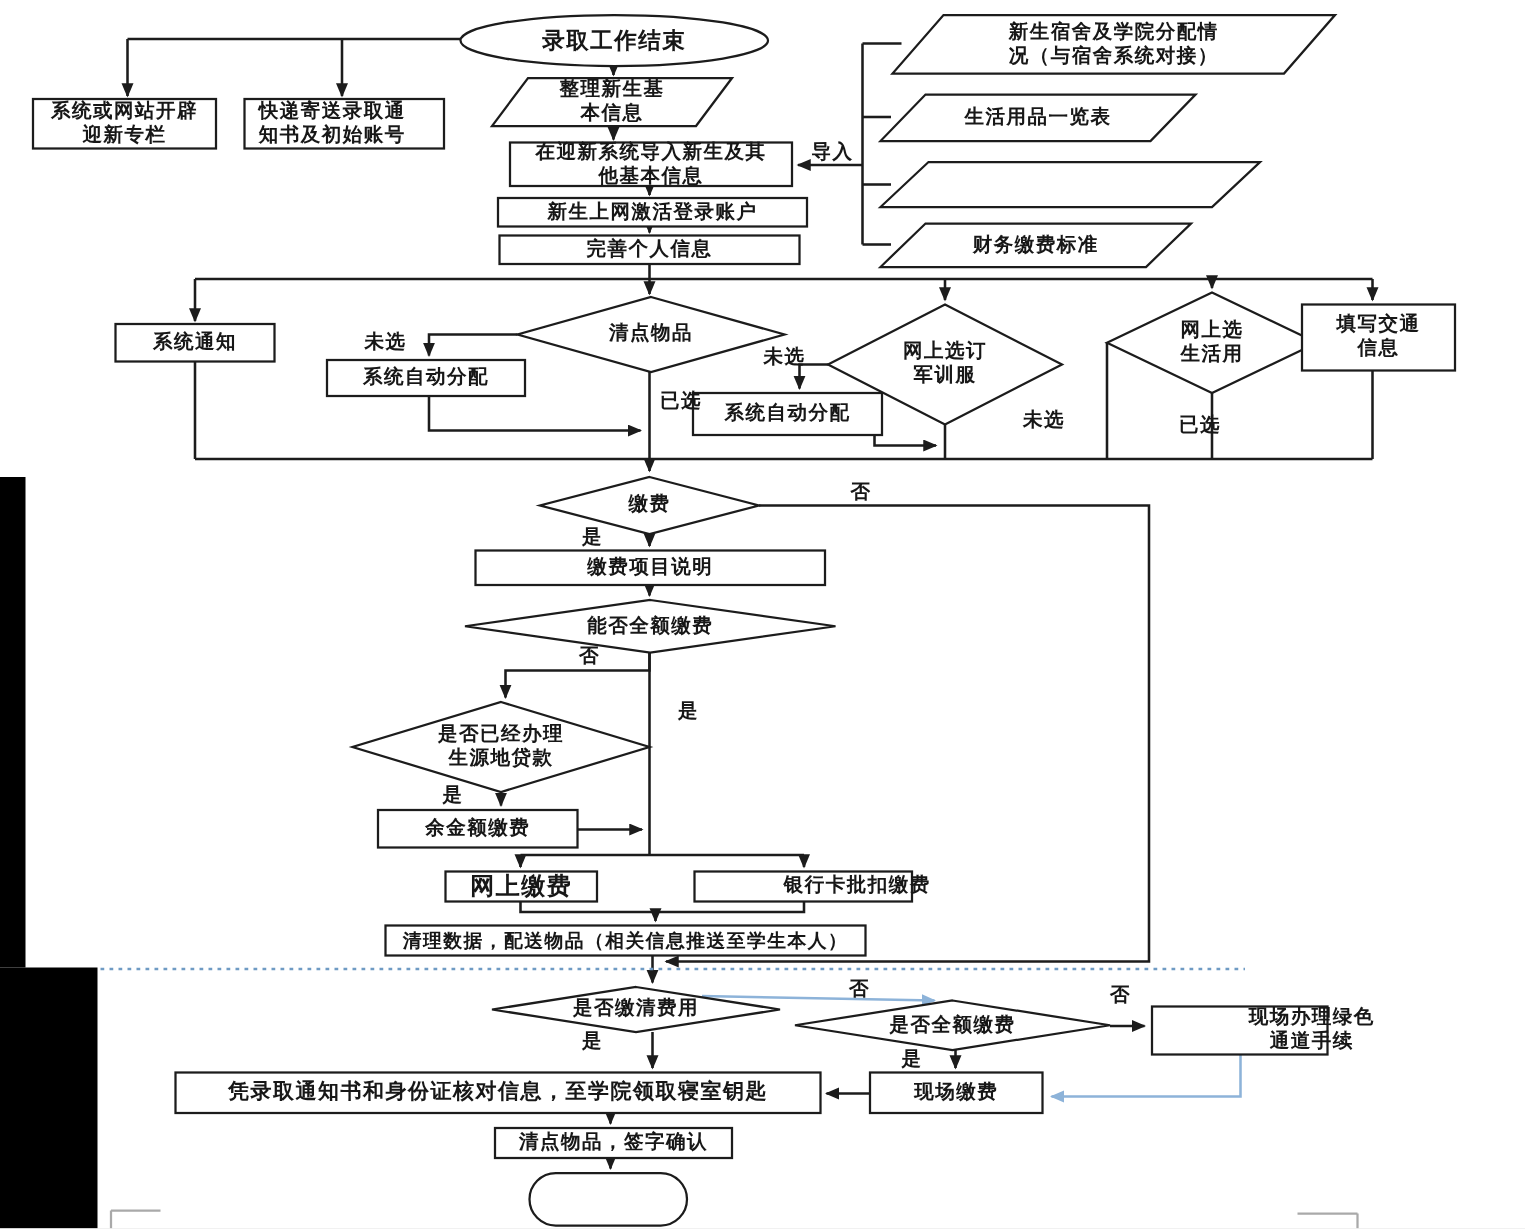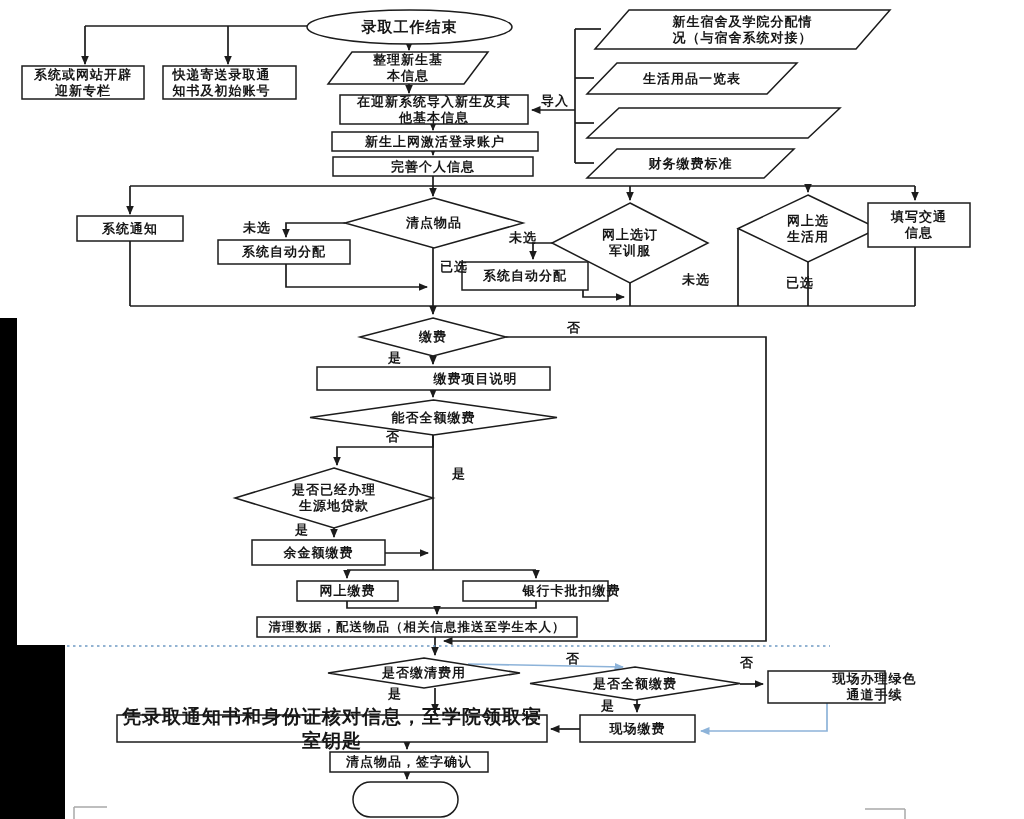--- a/index.html
+++ b/index.html
@@ -193,34 +193,34 @@
         <span>网上选</span>
         <span>生活用</span>
       </div>
       <div class="node-text" style="left: 868px; top: 203px; width: 102px; height: 44px; font-size: 13px;">
         <span>填写交通</span>
         <span>信息</span>
       </div>
       <div class="node-text" style="left: 360px; top: 318px; width: 146px; height: 38px; font-size: 13px;">
         <span>缴费</span>
       </div>
-      <div class="node-text" style="left: 317px; top: 367px; width: 233px; height: 23px; font-size: 13px; padding-left: 42px;">
+      <div class="node-text" style="left: 317px; top: 367px; width: 233px; height: 23px; font-size: 13px;">
         <span>缴费项目说明</span>
       </div>
       <div class="node-text" style="left: 310px; top: 400px; width: 247px; height: 35px; font-size: 13px;">
         <span>能否全额缴费</span>
       </div>
       <div class="node-text" style="left: 235px; top: 468px; width: 198px; height: 60px; font-size: 13px;">
         <span>是否已经办理</span>
         <span>生源地贷款</span>
       </div>
       <div class="node-text" style="left: 252px; top: 540px; width: 133px; height: 25px; font-size: 13px;">
         <span>余金额缴费</span>
       </div>
-      <div class="node-text" style="left: 297px; top: 581px; width: 101px; height: 20px; font-size: 13px;">
+      <div class="node-text" style="left: 297px; top: 581px; width: 101px; height: 20px; font-size: 16px;">
         <span>网上缴费</span>
       </div>
       <div class="node-text" style="left: 463px; top: 581px; width: 145px; height: 20px; font-size: 13px; padding-left: 36px;">
         <span>银行卡批扣缴费</span>
       </div>
       <div class="node-text" style="left: 257px; top: 617px; width: 320px; height: 20px; font-size: 12.5px;">
         <span>清理数据，配送物品（相关信息推送至学生本人）</span>
       </div>
       <div class="node-text" style="left: 328px; top: 658px; width: 192px; height: 30px; font-size: 13px;">
         <span>是否缴清费用</span>
@@ -228,21 +228,21 @@
       <div class="node-text" style="left: 530px; top: 667px; width: 210px; height: 33px; font-size: 13px;">
         <span>是否全额缴费</span>
       </div>
       <div class="node-text" style="left: 768px; top: 671px; width: 117px; height: 32px; font-size: 13px; padding-left: 48px;">
         <span>现场办理绿色</span>
         <span>通道手续</span>
       </div>
       <div class="node-text" style="left: 580px; top: 715px; width: 115px; height: 27px; font-size: 13px;">
         <span>现场缴费</span>
       </div>
-      <div class="node-text" style="left: 117px; top: 715px; width: 430px; height: 27px; font-size: 19px; align-items: flex-end;">
+      <div class="node-text" style="left: 117px; top: 715px; width: 430px; height: 27px; font-size: 14px;">
         <span>凭录取通知书和身份证核对信息，至学院领取寝室钥匙</span>
       </div>
       <div class="node-text" style="left: 330px; top: 752px; width: 158px; height: 20px; font-size: 13px;">
         <span>清点物品，签字确认</span>
       </div>
       <div class="node-text" style="left: 353px; top: 782px; width: 105px; height: 35px; font-size: 13px; margin-top: 44px;">
         <span>入住宿舍</span>
       </div>
       <div class="edge-label" style="left: 541px; top: 92px; font-size: 13px;">导入</div>
       <div class="edge-label" style="left: 243px; top: 219px; font-size: 13px;">未选</div>

